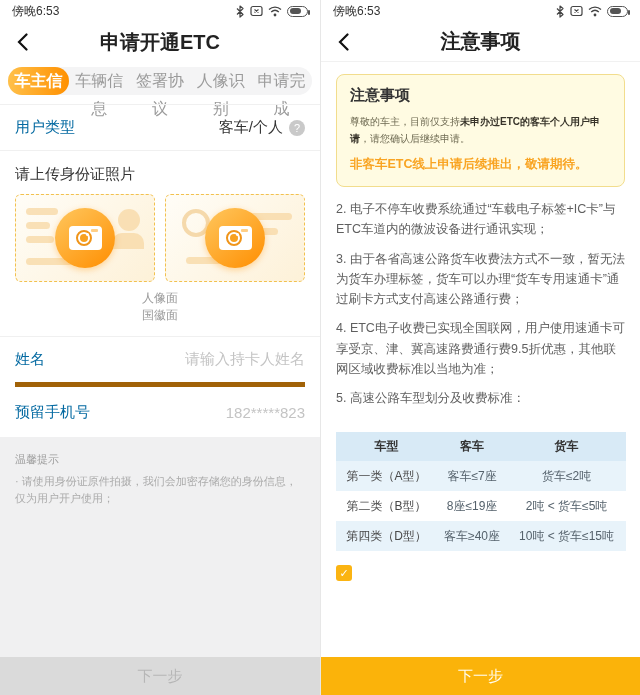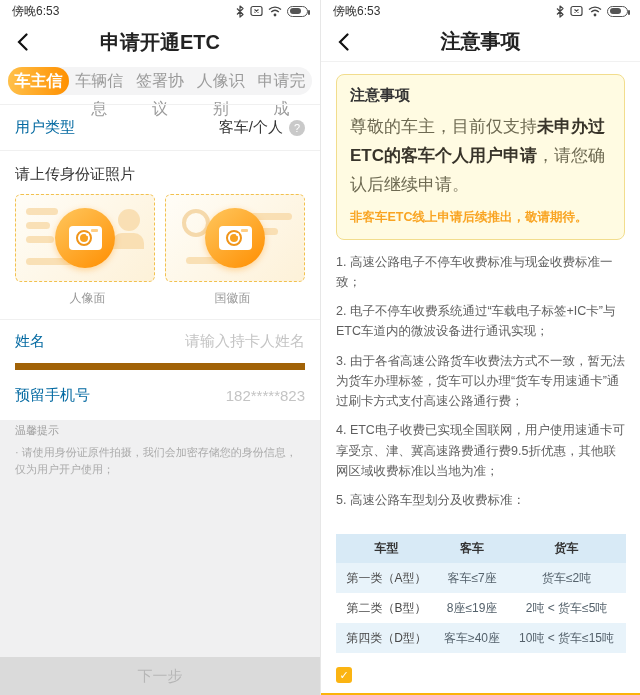--- a/index.html
+++ b/index.html
@@ -45,38 +45,38 @@
   .art div { position:absolute; background:#f7d9a8; border-radius:4px; opacity:.8; }
   .art .ring { background:transparent; border:4px solid #f2d19a; border-radius:50%; width:28px; height:28px; }
   .cam { position:absolute; left:50%; top:50%; transform:translate(-50%,-50%); width:60px; height:60px; border-radius:50%;
          background:linear-gradient(140deg,#ffc75e,#ff8e00); display:flex; align-items:center; justify-content:center;
          box-shadow:0 2px 6px rgba(255,145,0,.35); }
   .cam-body { width:33px; height:24px; background:#fff; border-radius:4px; position:relative; }
   .cam-flash { position:absolute; top:3px; right:4px; width:7px; height:3px; background:#ffcf87; border-radius:1px; }
   .cam-lens { position:absolute; left:7px; top:4px; width:16px; height:16px; border-radius:50%; background:#fff; border:2px solid #f0951a; }
   .cam-lens i { position:absolute; left:2px; top:2px; width:8px; height:8px; border-radius:50%; background:#f8a11f; }
   .cam-lens b { position:absolute; right:1px; top:1px; width:3px; height:3px; border-radius:50%; background:#fff; }
-  .upload-labels { display:flex; margin:8px 15px 12px; }
+  .upload-labels { display:flex; margin:8px 15px 12px;flex-direction:column; }
   .upload-labels span { flex:1; text-align:center; font-size:12px; color:#999; }
 
   .fields { border-top:1px solid #f0f0f0; }
-  .fields .row { border-bottom:7px solid #a16207; height:50px; cursor:pointer; }
+  .fields .row { border-bottom:5px solid #a16207; height:50px; cursor:pointer; }
   .fields .row:last-child { border-bottom:none; }
 
-  .tips { flex:1 1 auto; background:#f0f0f1; padding:3px 15px 0; }
+  .tips { flex:1 1 auto; background:#f0f0f1; padding:15px 15px 0; }
   .tips .t1 { font-size:11px; color:#9d9d9d; margin-bottom:6px; }
   .tips .t2 { font-size:11px; color:#ababab; line-height:1.5; }
 
   .btn-disabled { flex:0 0 38px; background:#dadada; color:#b6b6b6; font-size:15px; display:flex; align-items:center; justify-content:center; cursor:pointer; }
   .btn-primary { flex:0 0 38px; background:#fbb30a; color:#fffdf2; font-size:15px; display:flex; align-items:center; justify-content:center; cursor:pointer; }
 
   
   .notice { margin:12px 15px 10px; background:#fffbe2; border:1px solid #f2dd8d; border-radius:8px; padding:11px 13px 13px; }
   .notice .nt { font-size:15px; font-weight:bold; color:#333; margin-bottom:8px; }
-  .notice .nb { font-size:17px; line-height:1.7; color:#6e6a52; }
+  .notice .nb { font-size:10px; line-height:1.7; color:#6e6a52; }
   .notice .nb .bold { font-weight:bold; color:#38342a; }
   .notice .nw { margin-top:9px; font-size:12.5px; font-weight:bold; color:#f9a422; }
 
   .nlist { margin:2px 15px 0; }
   .nlist li { list-style:none; font-size:12.5px; color:#5f5f5f; line-height:1.62; margin-bottom:9px; }
 
   .vtable { margin:15px 15px 10px; width:290px; border-collapse:collapse; font-size:12px; }
   .vtable th { background:#d8eaf6; height:29px; font-weight:bold; color:#333; }
   .vtable td { height:30px; text-align:center; color:#54616b; }
   .vtable tr:nth-child(even) td { background:#e8f3fa; }
@@ -235,21 +235,20 @@
     <span class="navtitle">注意事项</span>
   </div>
 
   <div class="notice">
     <div class="nt">注意事项</div>
     <div class="nb"><span>尊敬的车主，目前仅支持</span><span class="bold">未申办过ETC的客车个人用户申请</span><span>，请您确认后继续申请。</span></div>
     <div class="nw">非客车ETC线上申请后续推出，敬请期待。</div>
   </div>
 
   <ul class="nlist">
-    <li>1. 高速公路电子不停车收费标准与现金收费标准一致；</li>
     <li>2. 电子不停车收费系统通过“车载电子标签+IC卡”与ETC车道内的微波设备进行通讯实现；</li>
     <li>3. 由于各省高速公路货车收费法方式不一致，暂无法为货车办理标签，货车可以办理“货车专用速通卡”通过刷卡方式支付高速公路通行费；</li>
     <li>4. ETC电子收费已实现全国联网，用户使用速通卡可享受京、津、冀高速路费通行费9.5折优惠，其他联网区域收费标准以当地为准；</li>
     <li>5. 高速公路车型划分及收费标准：</li>
   </ul>
 
   <table class="vtable">
     <tbody>
         <tr>
       <th>车型</th>

